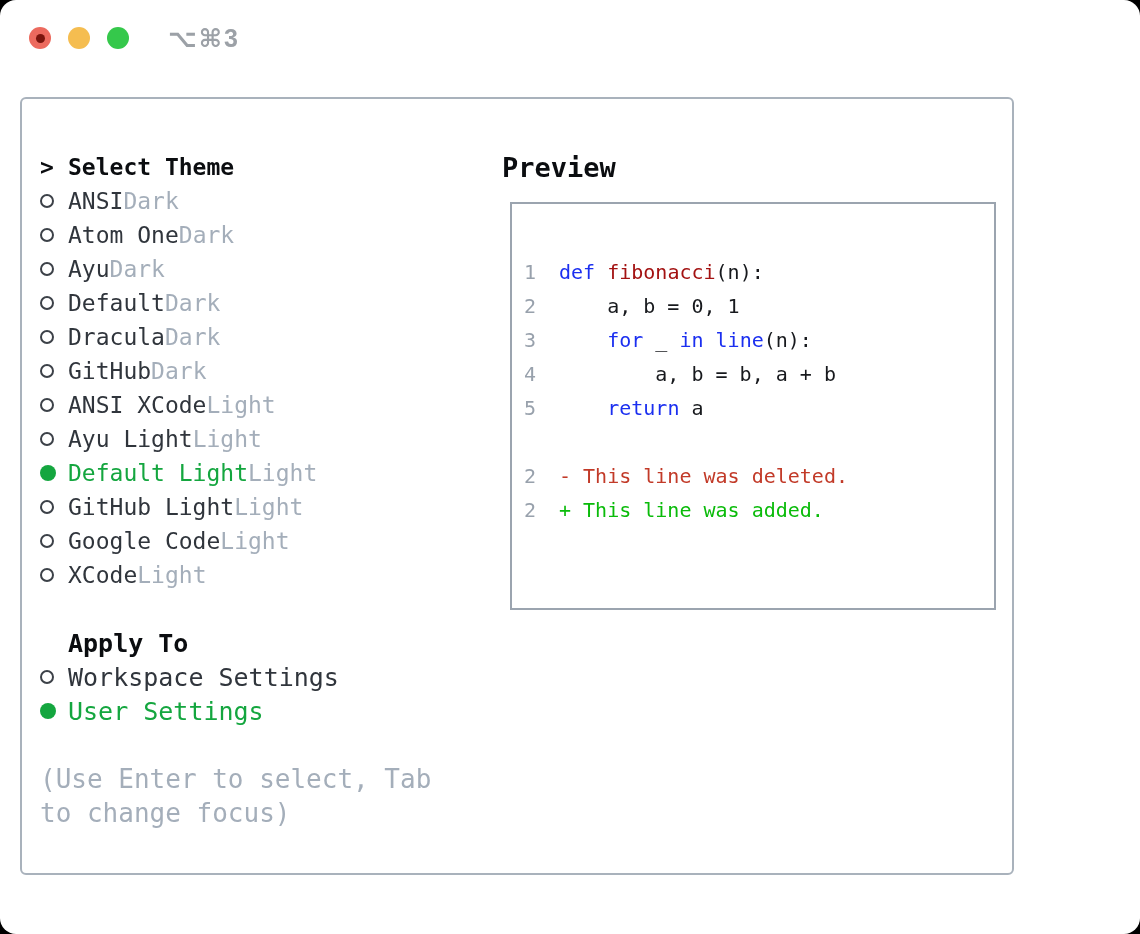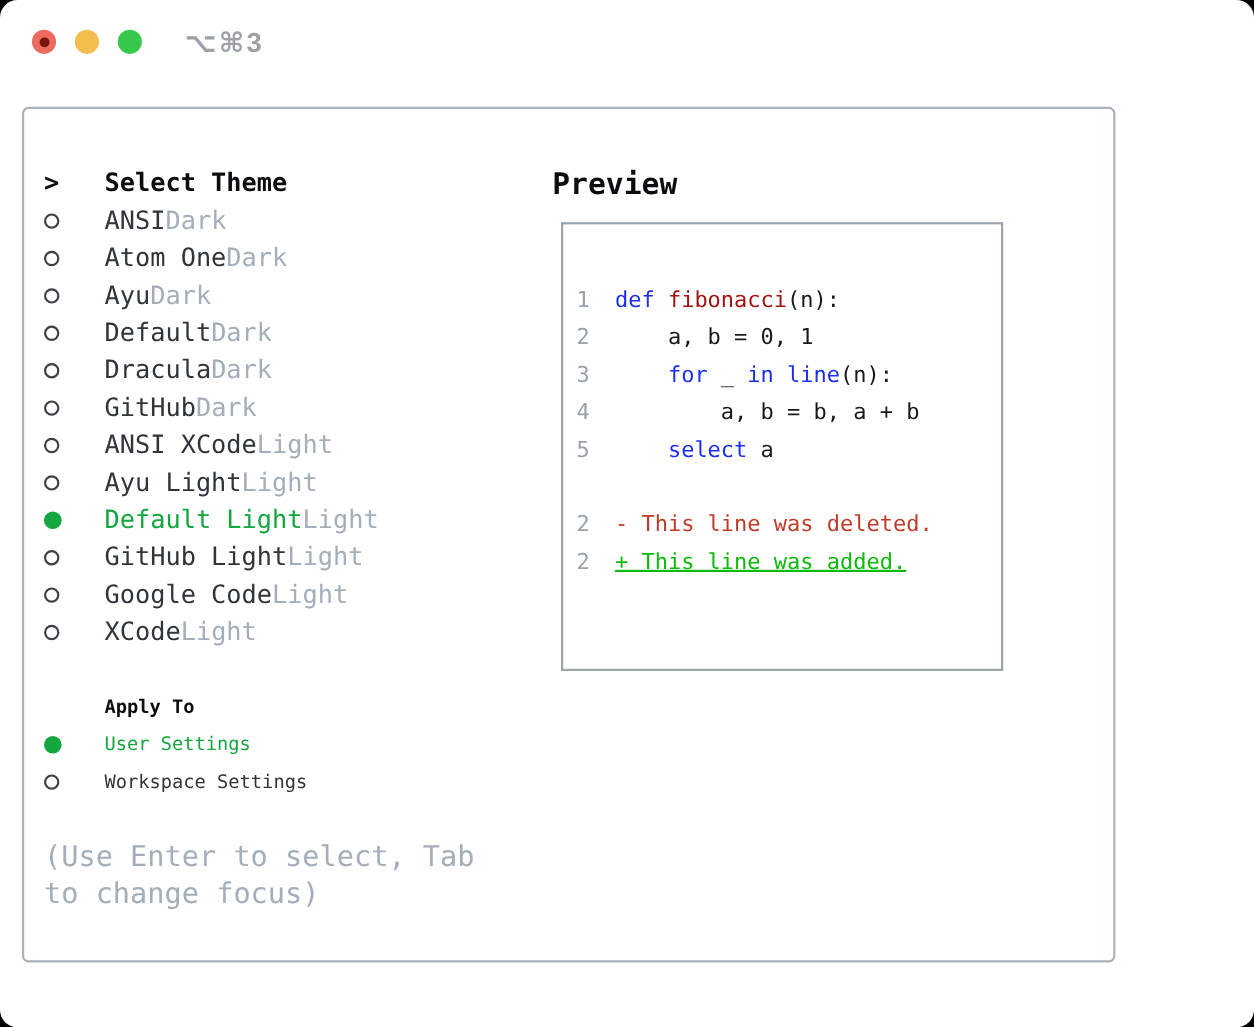--- a/index.html
+++ b/index.html
@@ -25,40 +25,40 @@
   
   .panel{position:absolute;left:20px;top:97px;width:994px;height:778px;border:2px solid var(--border);border-radius:6px;background:#fff;}
 
   
   .leftcol{position:absolute;left:18px;top:51px;font-size:23px;}
   .row{display:flex;align-items:center;height:34px;white-space:pre;}
   .marker{display:inline-flex;width:28px;align-items:center;}
   .prompt{font-weight:bold;color:var(--heading);}
   .radio{width:14px;height:14px;border-radius:50%;border:2px solid #3c4148;display:inline-block;}
   .radio.sel{width:16px;height:16px;background:var(--selected);border:none;}
-  .label{color:var(--text);margin-left:27px;}
+  .label{color:var(--text);}
   .row.header .label{font-weight:bold;color:var(--heading);}
   .row.subheader .label{font-weight:600;color:var(--heading);}
   .row .label.sel{color:var(--selected);}
   .variant{color:var(--muted);}
-  .applycol{position:absolute;left:18px;top:527px;font-size:17px;}
+  .applycol{position:absolute;left:18px;top:527px;font-size:25px;}
   .hint{position:absolute;left:18px;top:663px;width:420px;font-size:26px;line-height:34px;color:var(--muted);}
 
   
   .preview-title{position:absolute;left:480px;top:51px;height:34px;display:flex;align-items:center;font-size:27px;font-weight:bold;color:var(--heading);}
-  .preview-box{position:absolute;left:488px;top:103px;width:402px;height:408px;border:2px solid #9ba4af;background:#fff;}
+  .preview-box{position:absolute;left:488px;top:103px;width:486px;height:408px;border:2px solid #9ba4af;background:#fff;}
   .codeblock{padding:51px 0 0 12px;font-size:20px;line-height:34px;}
   .cline{height:34px;white-space:pre;}
   .ln{display:inline-block;width:35px;color:var(--line-number);}
   .kw{color:var(--keyword);}
   .fn{color:var(--function);}
   .pl{color:var(--plain);}
   .ctx{color:var(--context);}
   .del{color:var(--deleted);}
-  .add{color:var(--added);text-decoration:underline;}
+  .add{color:var(--added);}
 </style>
 </head>
 <body>
 
 <div class="window">
 
   <div class="traffic">
     <span class="light red"></span>
     <span class="light yellow"></span>
     <span class="light green"></span>
@@ -87,36 +87,36 @@
           <div class="row"><span class="marker"><span class="radio"></span></span><span class="label">XCode</span> <span class="variant">Light</span></div>
         </div>
     </div>
 
     <div class="applycol">
       <div class="row subheader">
         <span class="marker"></span>
         <span class="label">Apply To</span>
       </div>
       <div id="apply-options">
+          <div class="row"><span class="marker"><span class="radio"></span></span><span class="label">Workspace Settings</span></div>
           <div class="row"><span class="marker"><span class="radio sel"></span></span><span class="label sel">User Settings</span></div>
-          <div class="row"><span class="marker"><span class="radio"></span></span><span class="label">Workspace Settings</span></div>
         </div>
     </div>
 
     <div class="hint">(Use Enter to select, Tab to change focus)</div>
 
     <div class="preview-title">Preview</div>
 
     <div class="preview-box">
       <div class="codeblock" id="codeblock">
           <div class="cline"><span class="ln">1</span><span class="kw">def</span><span class="pl"> </span><span class="fn">fibonacci</span><span class="pl">(n):</span></div>
           <div class="cline"><span class="ln">2</span><span class="pl">    a, b = 0, 1</span></div>
           <div class="cline"><span class="ln">3</span><span class="pl">    </span><span class="kw">for</span><span class="pl"> _ </span><span class="kw">in</span><span class="pl"> </span><span class="kw">line</span><span class="pl">(n):</span></div>
           <div class="cline"><span class="ln">4</span><span class="pl">        a, b = b, a + b</span></div>
-          <div class="cline"><span class="ln">5</span><span class="pl">    </span><span class="kw">select</span><span class="pl"> a</span></div>
+          <div class="cline"><span class="ln">5</span><span class="pl">    </span><span class="kw">return</span><span class="pl"> a</span></div>
           <div class="cline"></div>
           <div class="cline"><span class="ln">2</span><span class="del">- This line was deleted.</span></div>
           <div class="cline"><span class="ln">2</span><span class="add">+ This line was added.</span></div>
         </div>
     </div>
 
   </div>
 </div>
 
 </body></html>

